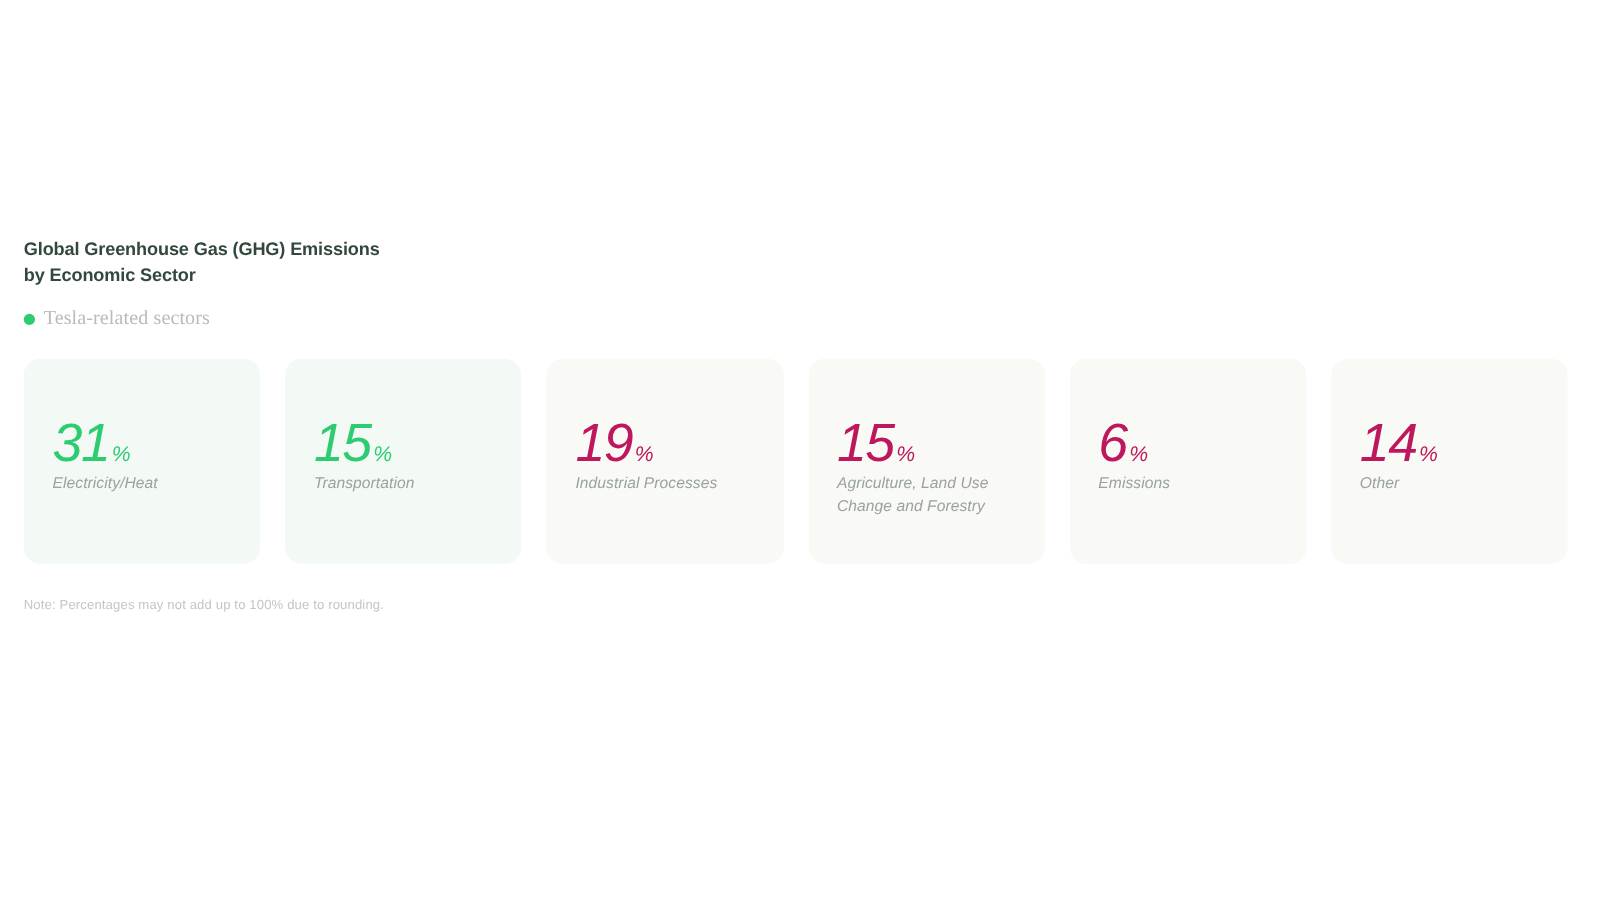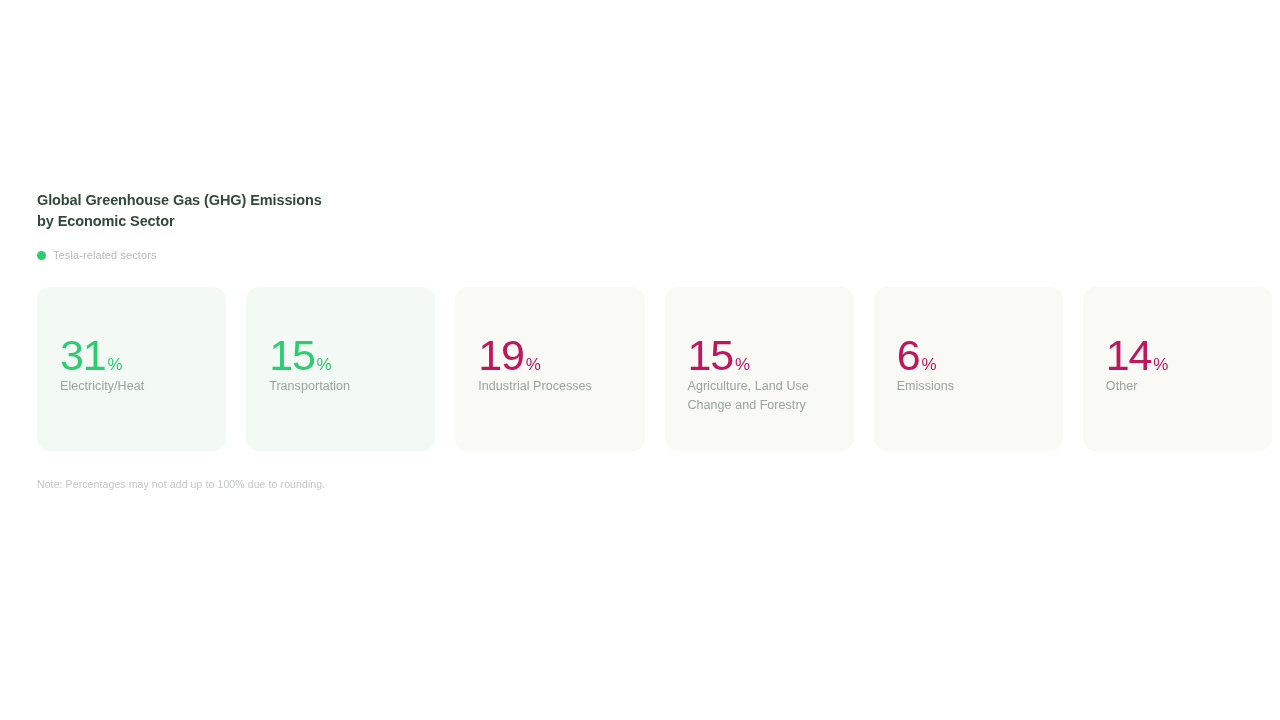--- a/index.html
+++ b/index.html
@@ -14,21 +14,21 @@
 
   .page {
     position: relative;
     width: 1280px;
     height: 720px;
     background: #ffffff;
   }
 
   .chart-block {
     position: absolute;
-    left: 37px;
+    left: 19px;
     top: 190px;
     width: 1235px;
   }
 
   .chart-title {
     font-size: 14.5px;
     font-weight: bold;
     line-height: 20.5px;
     color: #33483c;
     letter-spacing: -0.1px;
@@ -46,30 +46,32 @@
 
   .legend-dot {
     width: 9px;
     height: 9px;
     border-radius: 50%;
     background: #2ecc71;
     flex: 0 0 auto;
   }
 
   .legend-label {
-    font-size: 11px;
+    font-size: 16px;
     color: #b7bcb7;
     letter-spacing: 0.1px;
     line-height: 12px;
+    font-family: Liberation Serif, serif;
   }
 
   .cards {
     display: flex;
     gap: 20px;
     margin-top: 26px;
+    font-style: italic;
   }
 
   .card {
     flex: 1 1 0;
     height: 164px;
     border-radius: 13px;
     box-sizing: border-box;
     padding: 47px 0 0 23px;
     background: #f9f9f6;
     overflow: hidden;

